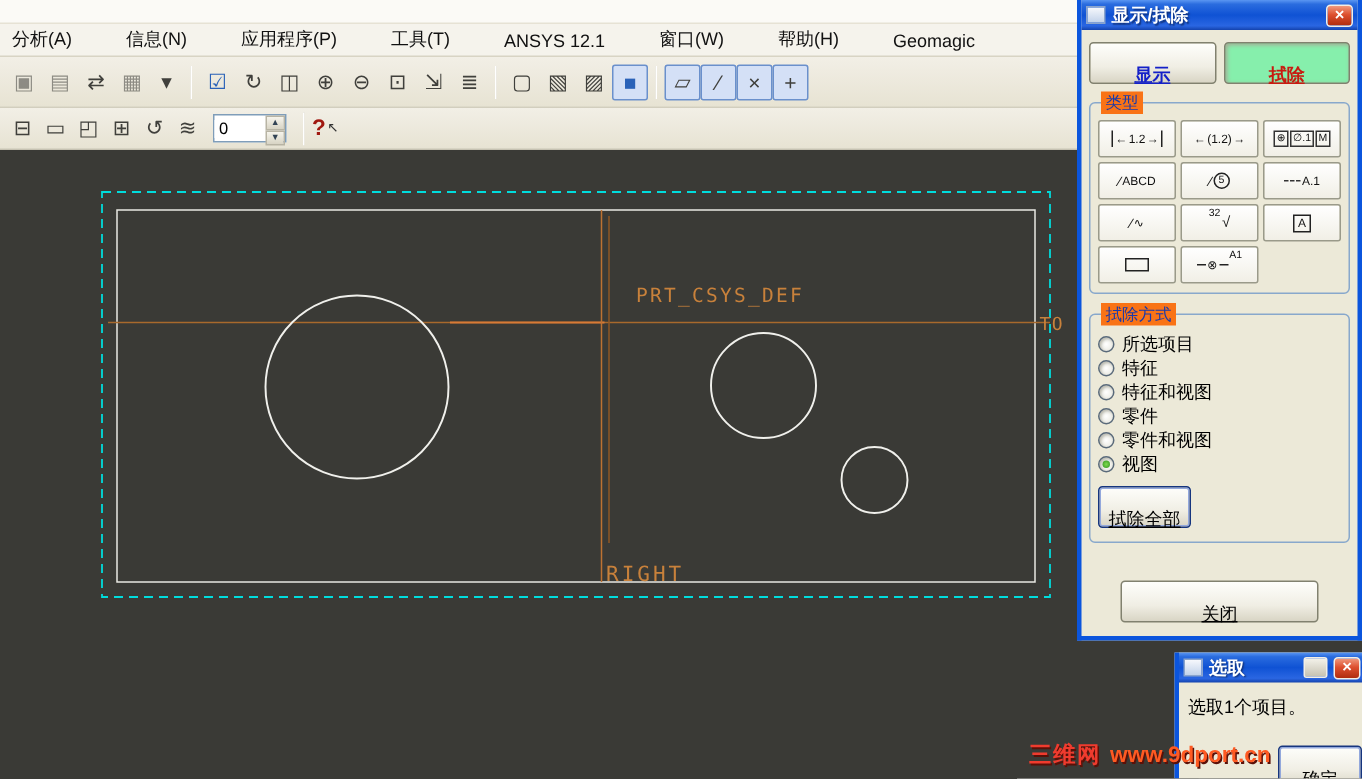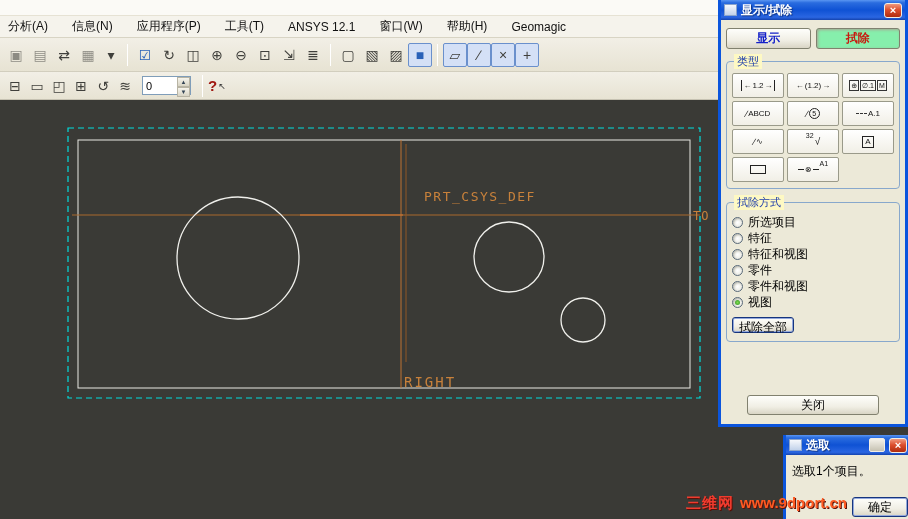--- a/index.html
+++ b/index.html
@@ -2,21 +2,21 @@
 <html><head>
 <meta charset="utf-8">
 <style>
   * { margin:0; padding:0; box-sizing:border-box; }
   body { font-family:"Liberation Sans","DejaVu Sans",sans-serif; }
   .screen { position:relative; width:908px; height:519px; overflow:hidden; background:#3a3a36; }
 
   
   .topbars { position:absolute; top:0; left:0; width:908px; height:100px; background:#ece9d8; z-index:2; }
   .title-strip { height:16px; background:#fbfaf6; border-bottom:1px solid #e6e2d4; }
-  .menubar { height:22px; background:#f5f3ec; display:flex; align-items:center; padding:0 8px; gap:24px;
+  .menubar { height:22px; background:#f5f3ec; display:flex; align-items:center; padding:0 8px; gap:36px;
              font-size:12px; color:#111; border-bottom:1px solid #d8d4c4; }
   .menu-item { cursor:default; white-space:nowrap; }
   .toolbar { display:flex; align-items:center; padding:0 4px; background:linear-gradient(#f2efe6,#e7e3d3); }
   .toolbar.row1 { height:34px; border-bottom:1px solid #d2cebe; }
   .toolbar.row2 { height:28px; border-bottom:1px solid #c6c2b2; }
   .tb-btn { width:24px; height:24px; display:flex; align-items:center; justify-content:center;
             font-size:14px; color:#40403c; background:transparent; border:1px solid transparent;
             border-radius:2px; padding:0; font-family:inherit; }
   .tb-btn.small { width:22px; height:22px; }
   .tb-btn.dim { opacity:.55; }
@@ -45,27 +45,27 @@
   .close-btn { width:18px; height:15px; border-radius:3px; border:1px solid #f2eee6; color:#fff;
                background:linear-gradient(180deg,#f0997e,#dd4f2e 45%,#b02c0e); font-size:11px; font-weight:bold;
                display:flex; align-items:center; justify-content:center; line-height:1; }
   .title-btn { width:16px; height:14px; border-radius:2px; border:1px solid #f2eee6;
                background:linear-gradient(#f4f2ea,#c6c2b2); }
 
   
   .show-erase { top:0; right:0; width:190px; height:427px; }
   .panel-body { position:relative; height:calc(100% - 20px); padding:8px 5px 6px; }
   .xp-btn { font-size:12px; font-family:inherit; color:#000; border:1px solid #81816f; border-radius:3px;
-            background:linear-gradient(180deg,#fefefb,#f0eee4 60%,#d9d5c5); padding:1px 6px; }
+            background:linear-gradient(180deg,#fefefb,#f0eee4 60%,#d9d5c5); padding:13px 6px;text-decoration:underline; }
   .mode-row { display:flex; gap:5px; margin-bottom:12px; }
   .mode { flex:1; height:21px; font-weight:bold; }
   .mode.show-mode { color:#1420c8; }
   .mode.erase-mode { color:#c81a10; background:#86efac; box-shadow:inset 1px 1px 3px #aaa694; }
   .group { position:relative; border:1px solid #88a8cc; border-radius:4px; margin-bottom:13px; padding:11px 5px 6px; }
-  .group-label { position:absolute; top:-8px; left:7px; background:#fef9c3; padding:0 3px; font-size:11px; color:#1a3aaa; }
+  .group-label { position:absolute; top:-8px; left:7px; background:#f97316; padding:0 3px; font-size:11px; color:#1a3aaa; }
   .icon-grid { display:grid; grid-template-columns:repeat(3,1fr); gap:3px; }
   .type-btn { height:25px; display:flex; align-items:center; justify-content:center; gap:1px; overflow:hidden;
               background:linear-gradient(180deg,#ffffff,#f1efe6); border:1px solid #9a9a8a; border-radius:2px;
               font-size:8px; color:#111; padding:0; font-family:inherit; }
   .tb-bar { width:1px; height:11px; background:#222; }
   .tb-arrow { font-size:8px; }
   .tb-val { font-size:8px; white-space:nowrap; }
   .gtol-cell { border:1px solid #333; font-size:7px; line-height:9px; padding:0 1px; }
   .tb-slash { font-size:9px; }
   .tb-circle { width:11px; height:11px; border:1px solid #222; border-radius:50%; font-size:7px;

